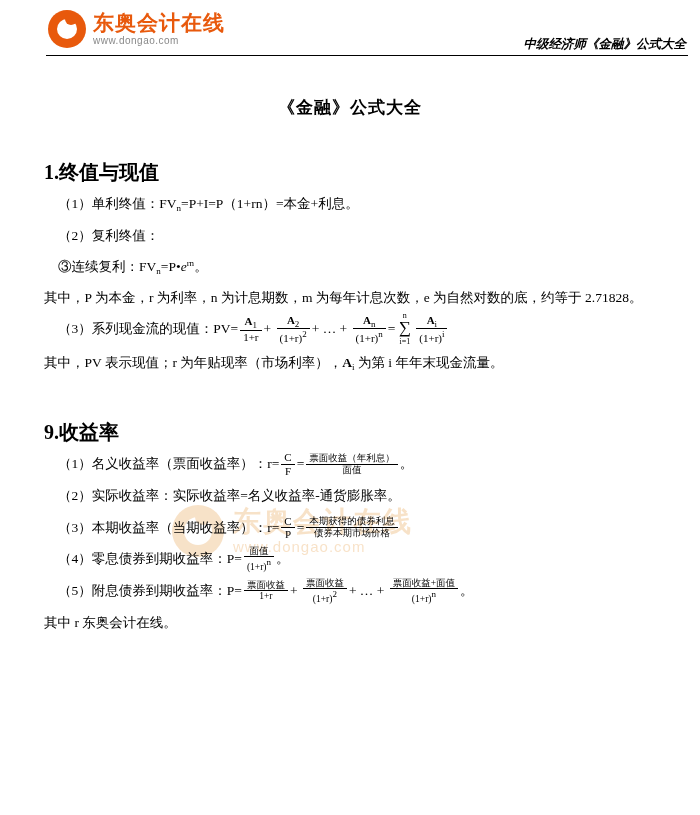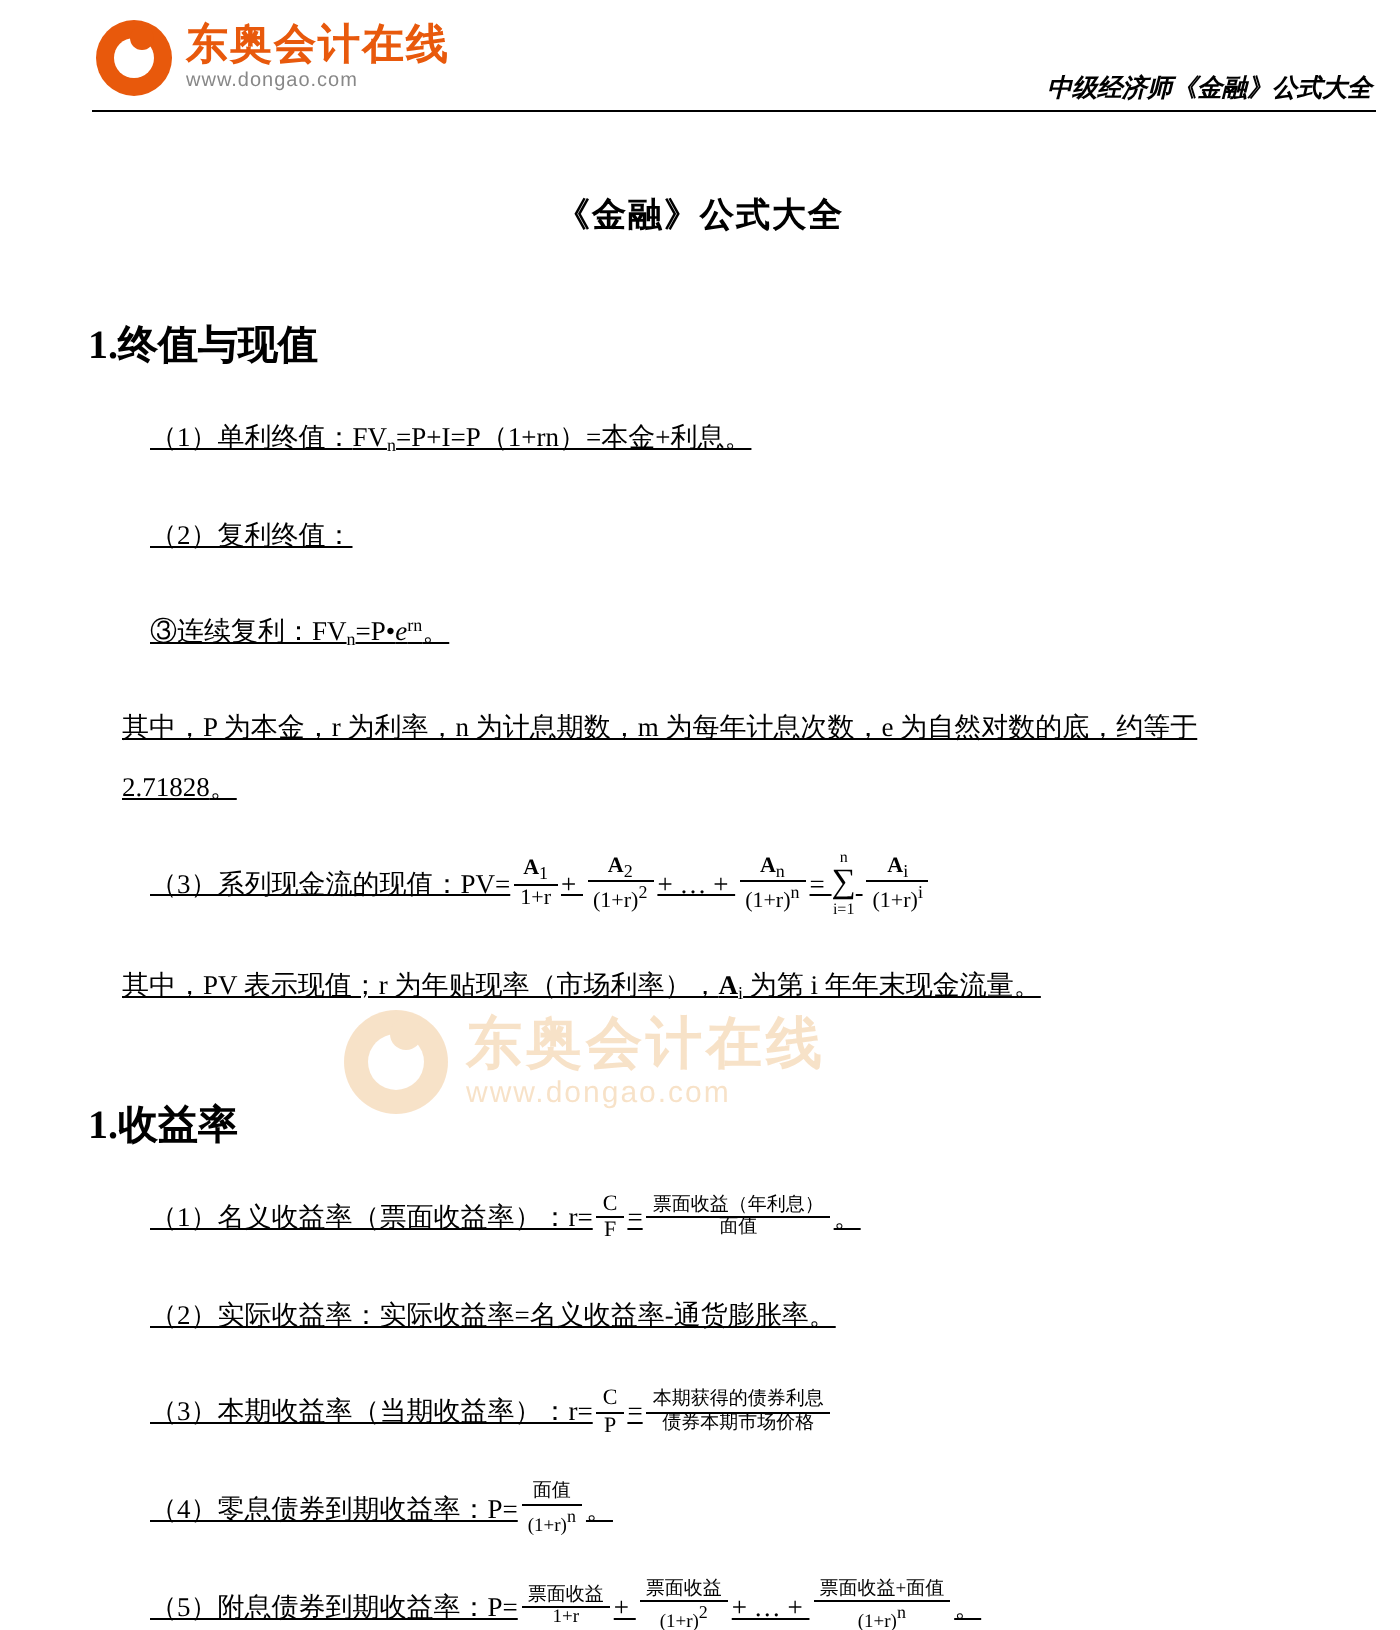--- a/index.html
+++ b/index.html
@@ -164,23 +164,22 @@
   }
   .sec-head {
     font-size: 20px;
     font-weight: bold;
     margin-top: 40px;
     margin-bottom: 2px;
   }
   .para {
     font-size: 13.5px;
     line-height: 2.35;
-    margin: 17px;
+    margin: 0;
     white-space: nowrap;
-    text-decoration: underline;
   }
   .para.wrap { white-space: normal; line-height: 2.2; }
   .indent { padding-left: 14px; }
 
   
   .m { font-family: "Liberation Serif", serif; font-style: italic; }
   .mu { font-family: "Liberation Serif", serif; font-style: normal; }
   sub, sup { font-size: 9px; font-style: normal; }
   sub { vertical-align: -0.28em; }
   sup { vertical-align: 0.52em; }
@@ -268,21 +267,21 @@
     <span class="frac"><span class="num"><b>A</b><sub>2</sub></span><span class="den">(1+r)<sup>2</sup></span></span>+ … +
     <span class="frac"><span class="num"><b>A</b><sub>n</sub></span><span class="den">(1+r)<sup>n</sup></span></span>=
     <span class="sumlim">n<br><span class="sum">∑</span><br>i=1</span>
     <span class="frac"><span class="num"><b>A</b><sub>i</sub></span><span class="den">(1+r)<sup>i</sup></span></span>
   </p>
 
   <p class="para">
     其中，PV 表示现值；r 为年贴现率（市场利率），<b>A</b><sub>i</sub> 为第 i 年年末现金流量。
   </p>
 
-  <div class="sec-head">1.收益率</div>
+  <div class="sec-head">9.收益率</div>
 
   <p class="para indent">
     （1）名义收益率（票面收益率）：r=<span class="frac"><span class="num">C</span><span class="den">F</span></span>=<span class="frac tiny"><span class="num">票面收益（年利息）</span><span class="den">面值</span></span>。
   </p>
 
   <p class="para indent">
     （2）实际收益率：实际收益率=名义收益率-通货膨胀率。
   </p>
 
   <p class="para indent">

